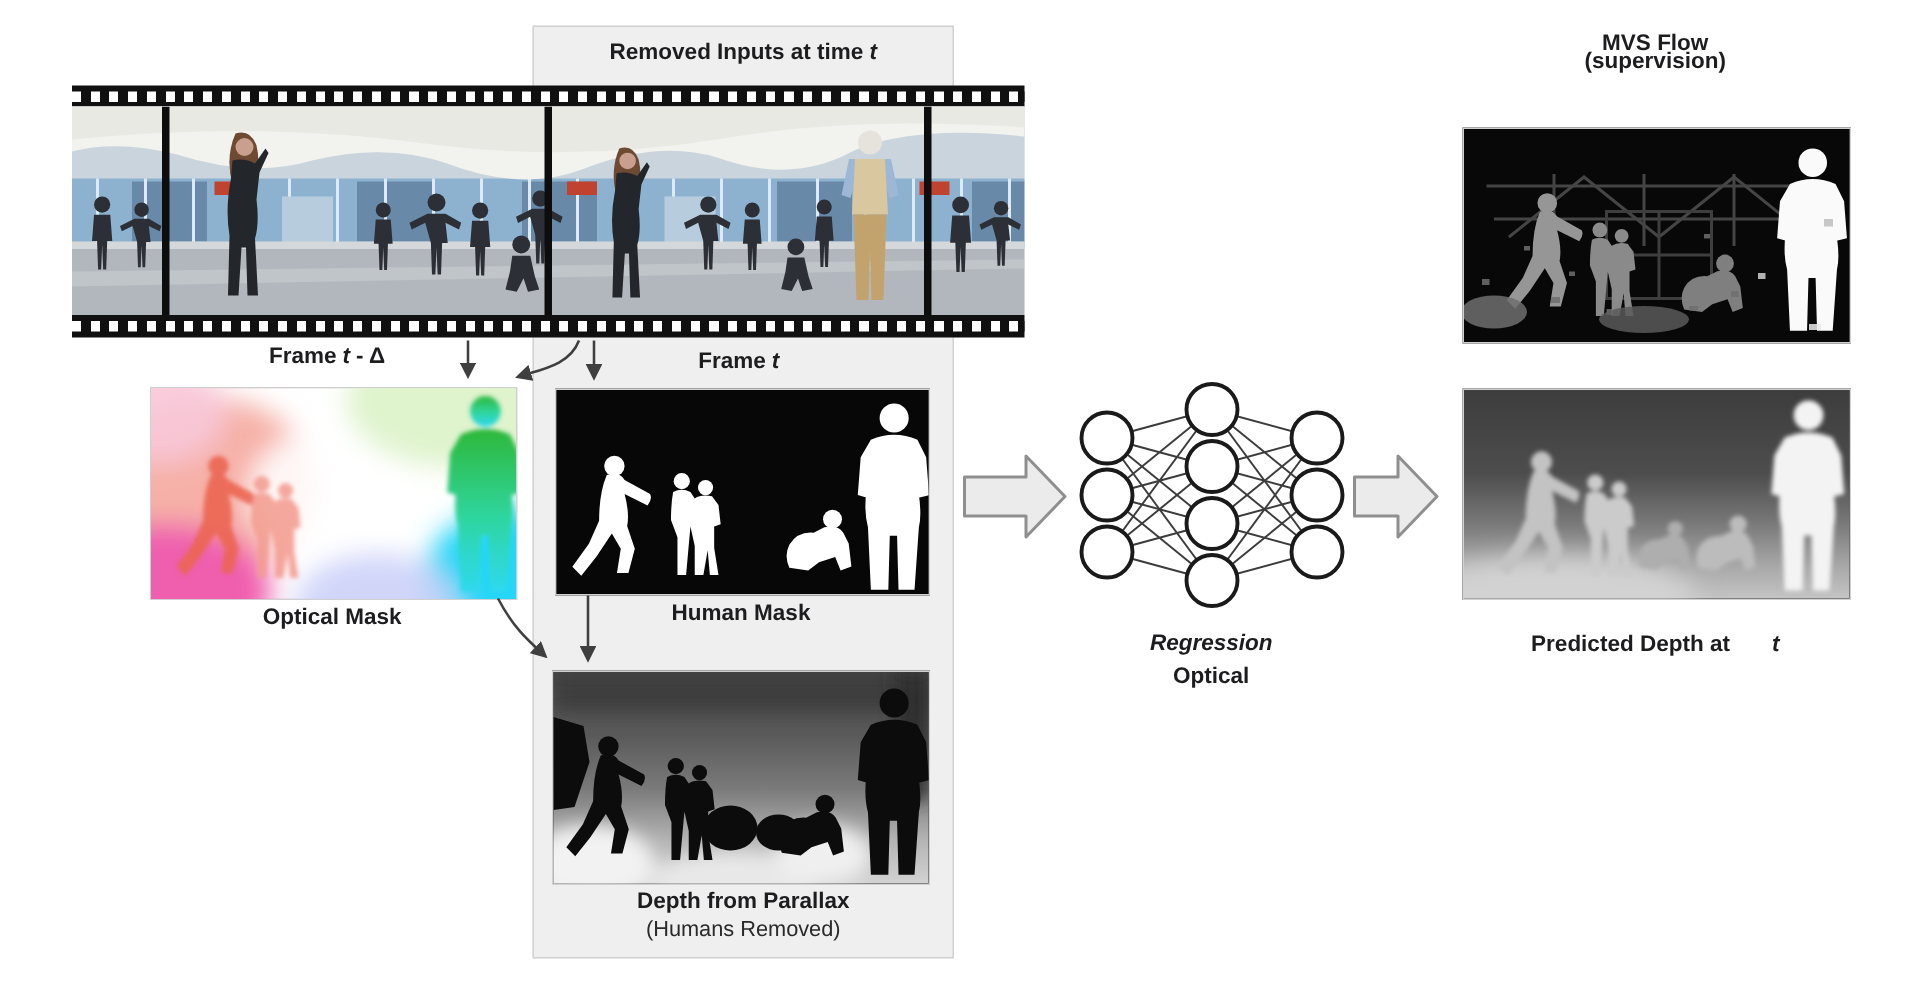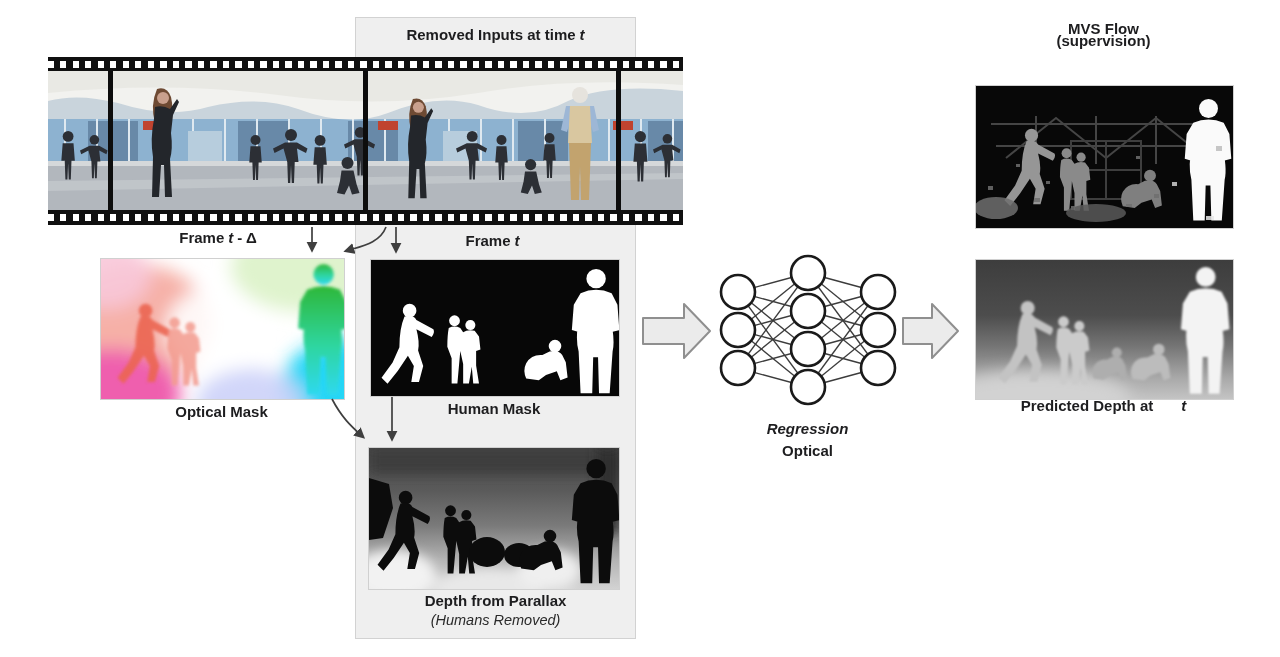--- a/index.html
+++ b/index.html
@@ -3,21 +3,21 @@
 <meta charset="utf-8">
 <style>
   html,body{margin:0;padding:0;background:#ffffff;}
   body{width:1280px;height:657px;position:relative;overflow:hidden;
        font-family:"Liberation Sans","DejaVu Sans",sans-serif;color:#1d1d1f;}
   .abs{position:absolute;}
   .panel{background:#efefef;border:1px solid #d2d2d2;box-sizing:border-box;}
   .caption{font-weight:bold;font-size:15px;text-align:center;
            display:flex;justify-content:center;align-items:baseline;gap:4px;white-space:pre;}
   .caption .var{font-style:italic;font-weight:bold;}
-  .caption.light{font-weight:normal;font-size:14.5px;color:#2a2a2a;font-style:italic;}
+  .caption.light{font-weight:normal;font-size:14.5px;color:#2a2a2a;}
   .imgbox{position:absolute;border:1px solid #d0d0d0;box-sizing:content-box;background:#000;}
   .imgbox svg{display:block;}
   .filmband{position:absolute;left:0;width:635px;height:14px;background:#101010;}
   .holes{margin-top:3.5px;height:7px;
          background:repeating-linear-gradient(90deg,#ffffff 0 6px,#101010 6px 12.5px);}
 </style>
 </head>
 <body>
 
 <svg width="0" height="0" style="position:absolute" aria-hidden="true">
@@ -361,21 +361,21 @@
     <ellipse cx="60" cy="138" rx="95" ry="28" fill="#d2d2d2" filter="url(#soft8)"></ellipse>
     <g filter="url(#soft1)">
       <use href="#sil-walker" transform="translate(20,40) scale(0.88)" fill="#c3c3c3"></use>
       <use href="#sil-pair" transform="translate(76,56) scale(0.72)" fill="#cbcbcb"></use>
       <use href="#sil-crouch" transform="translate(112,86) scale(0.72)" fill="#aeaeae"></use>
       <use href="#sil-crouch" transform="translate(150,82) scale(0.82)" fill="#bcbcbc"></use>
       <use href="#sil-big" transform="translate(200,6) scale(0.99)" fill="#f3f3f3"></use>
     </g>
   </svg>
 </div>
-<div class="abs caption" style="left:975px;top:397px;width:257px;gap:28px;">
+<div class="abs caption" style="left:975px;top:421px;width:257px;gap:28px;">
   <span>Predicted Depth at</span>
   <span class="var">t</span>
 </div>
 
 <svg class="abs" style="left:0;top:0;pointer-events:none;" width="1280" height="657" viewBox="0 0 1280 657">
   <defs>
     <marker id="arr" viewBox="0 0 10 10" refX="7.5" refY="5" markerWidth="6.5" markerHeight="6.5" orient="auto-start-reverse">
       <path d="M0,0 L10,5 L0,10 Z" fill="#3f3f3f"></path>
     </marker>
   </defs>

